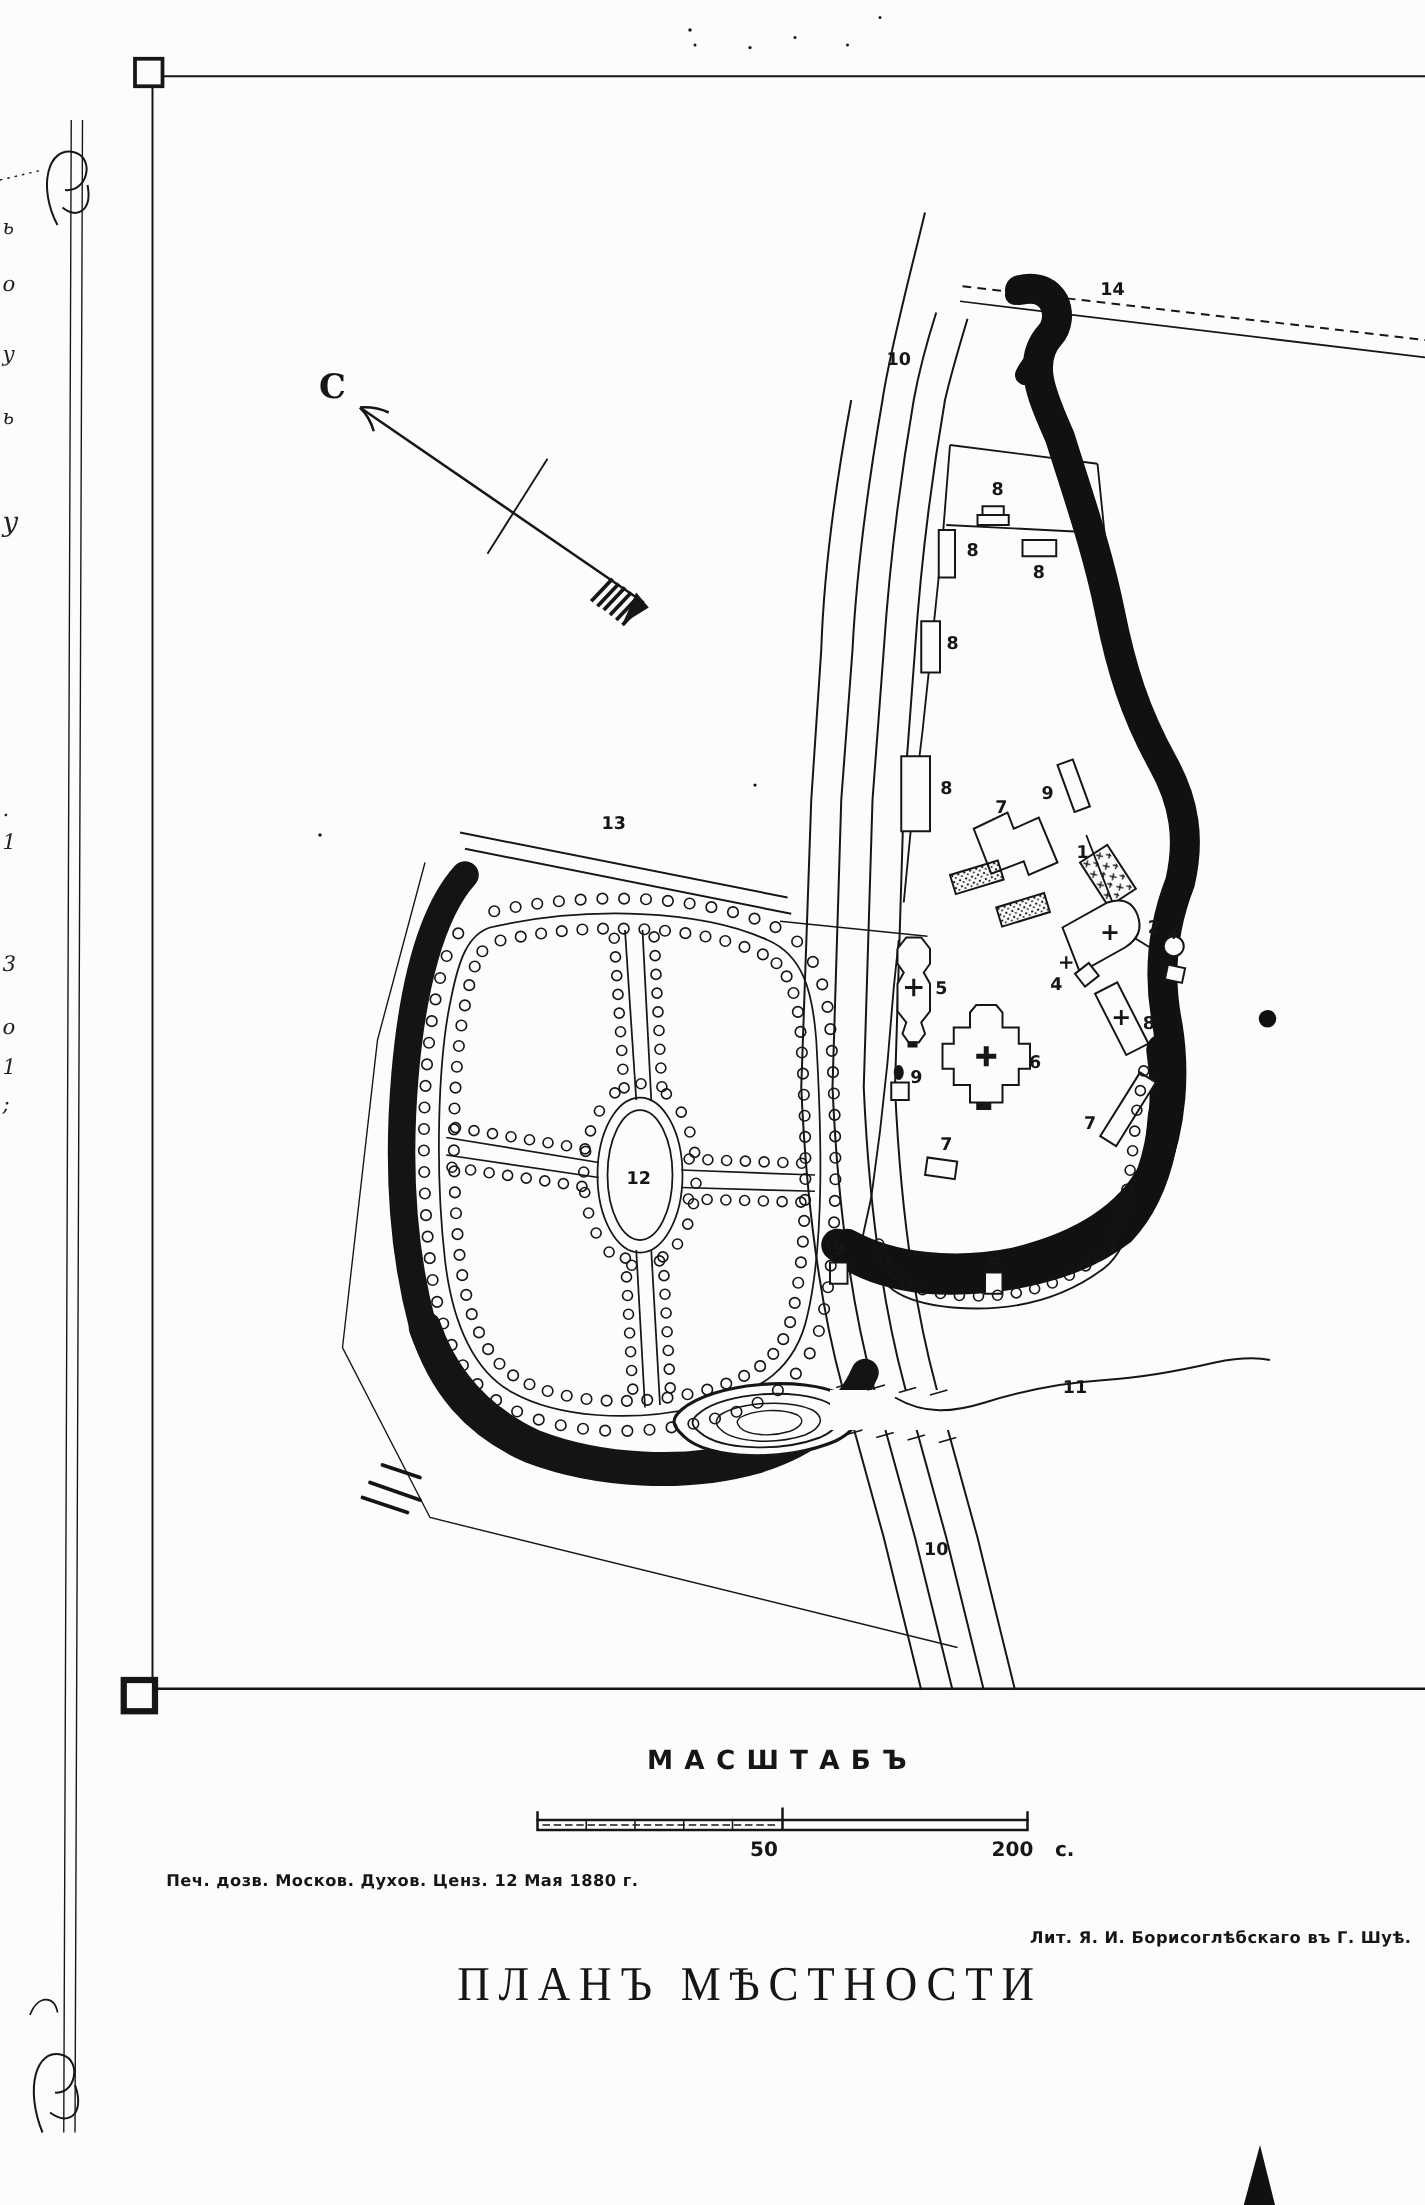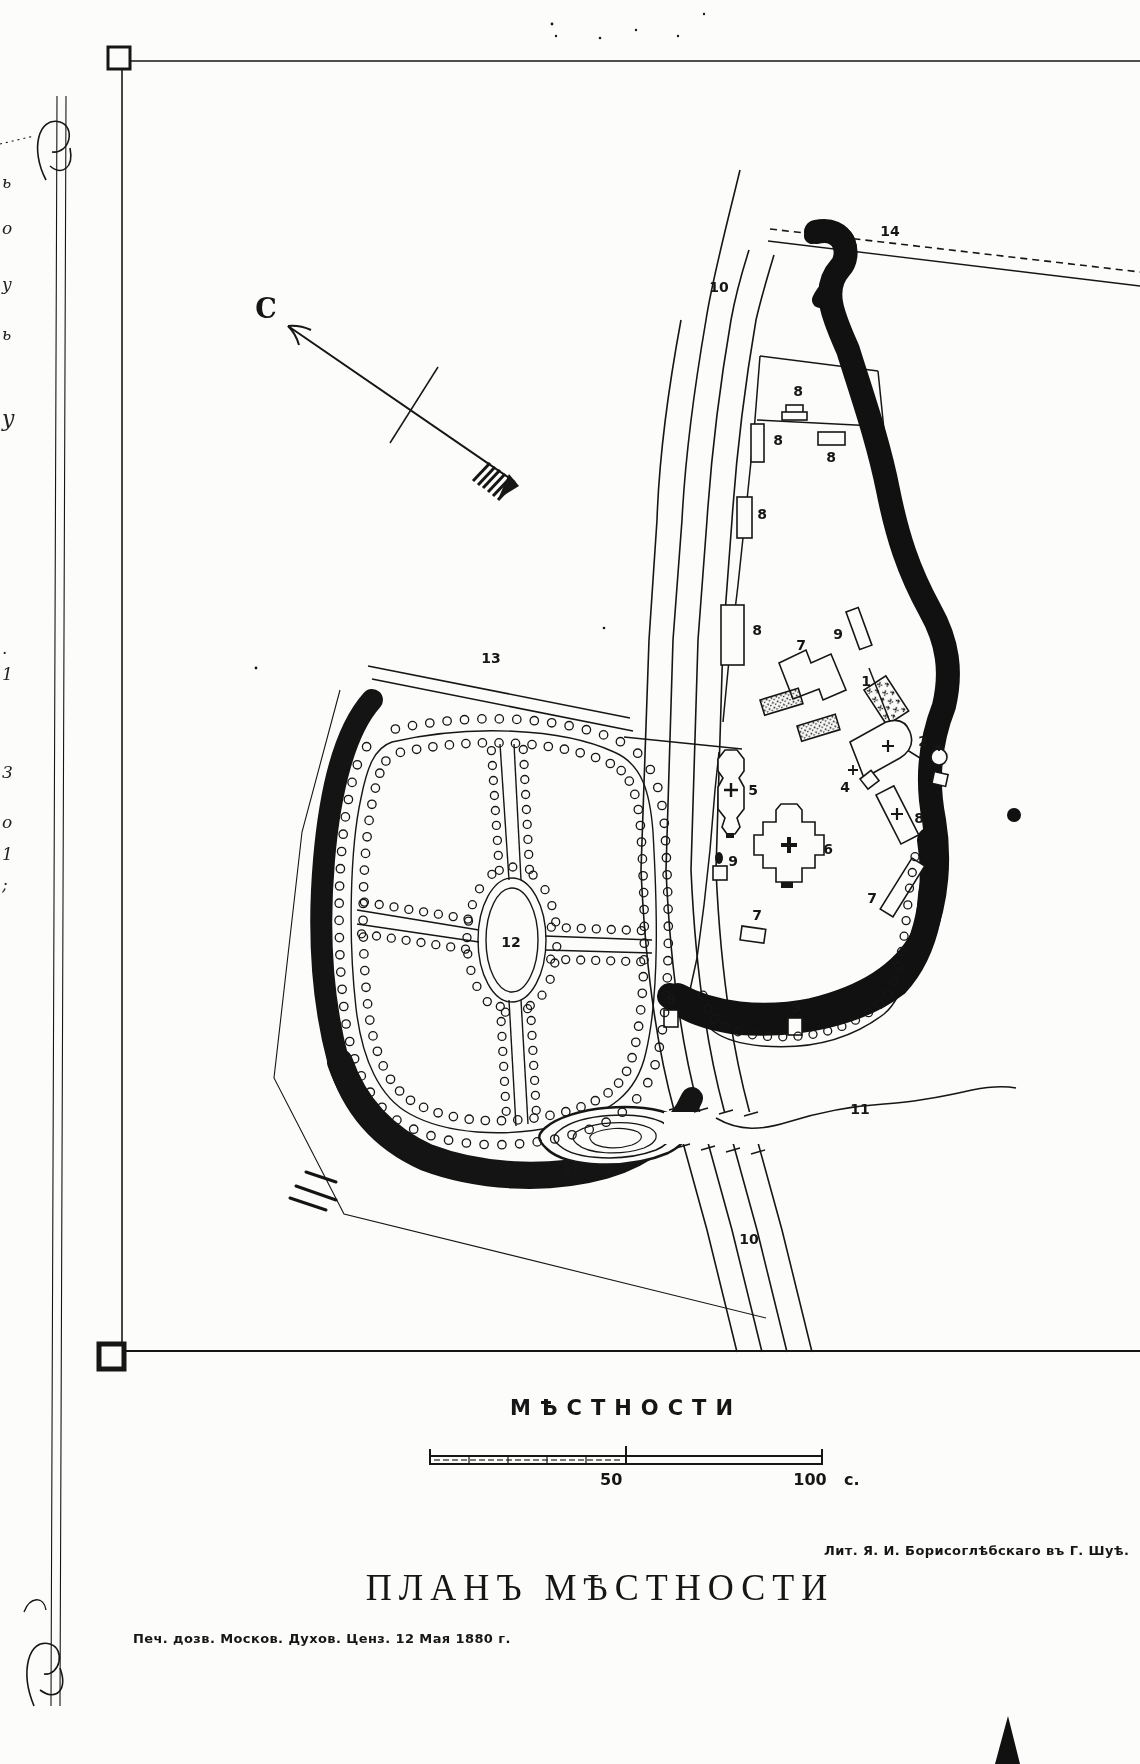--- a/index.html
+++ b/index.html
@@ -6,21 +6,21 @@
   .page{position:relative;width:1140px;height:1764px;background:#fcfcfa;overflow:hidden;
         font-family:"DejaVu Sans",sans-serif;color:#161616;}
   .abs{position:absolute;}
   .scale-heading{left:426px;top:1396px;width:400px;text-align:center;
     font:700 21px "DejaVu Sans",sans-serif;letter-spacing:9px;}
   .scale-num{font:700 16px "DejaVu Sans",sans-serif;}
   .sn50{left:600px;top:1470px;width:50px;text-align:left;}
   .sn100{left:782px;top:1470px;width:56px;text-align:center;}
   .snunit{left:844px;top:1470px;}
   .imprint{font:700 13px "DejaVu Sans",sans-serif;letter-spacing:.4px;white-space:nowrap;}
-  .imp-left{left:133px;top:1631px;}
+  .imp-left{left:133px;top:1498px;}
   .imp-right{left:824px;top:1543px;width:282px;text-align:right;}
   .title1{left:350px;top:1566px;width:500px;text-align:center;
     font:400 36px "Liberation Serif",serif;letter-spacing:7px;transform:scaleY(1.08);}
   .title2{left:330px;top:1608px;width:540px;text-align:center;
     font:italic 400 40px "DejaVu Serif",serif;}
   .frag{position:absolute;left:2px;font:italic 17px "DejaVu Serif",serif;color:#222;}
   svg{position:absolute;left:0;top:0;}
   .lbl{font:700 14px "DejaVu Sans",sans-serif;fill:#161616;text-anchor:middle;}
   .compass{font:700 27px "DejaVu Serif",serif;}
   .ink{stroke:#161616;fill:none;}
@@ -507,23 +507,23 @@
         <text x="919" y="823" class="lbl">8</text>
         <text x="838" y="639" class="lbl">9</text>
         <text x="733" y="866" class="lbl">9</text>
         <text x="671" y="1004" class="lbl">9</text>
         <text x="796" y="1012" class="lbl">9</text>
         <text x="860" y="1114" class="lbl">11</text>
         <text x="571" y="1172" class="lbl">11</text>
       </g>
 </svg>
 
-<div class="abs scale-heading">МѢСТНОСТИ</div>
+<div class="abs scale-heading">МАСШТАБЪ</div>
 <div class="abs scale-num sn50">50</div>
-<div class="abs scale-num sn100">100</div>
+<div class="abs scale-num sn100">200</div>
 <div class="abs scale-num snunit">с.</div>
 <div class="abs imprint imp-left">Печ. дозв. Москов. Духов. Ценз. 12  Мая 1880 г.</div>
 <div class="abs imprint imp-right">Лит. Я. И. Борисоглѣбскаго въ Г. Шуѣ.</div>
 <div class="abs title1">ПЛАНЪ МѢСТНОСТИ</div>
 <div id="margin-frags">
       <span class="frag" style="top: 172px;">ь</span>
       <span class="frag" style="top: 218px;">о</span>
       <span class="frag" style="top: 274px;">у</span>
       <span class="frag" style="top: 324px;">ь</span>
       <span class="frag" style="top: 406px; font-size: 22px;">у</span>

